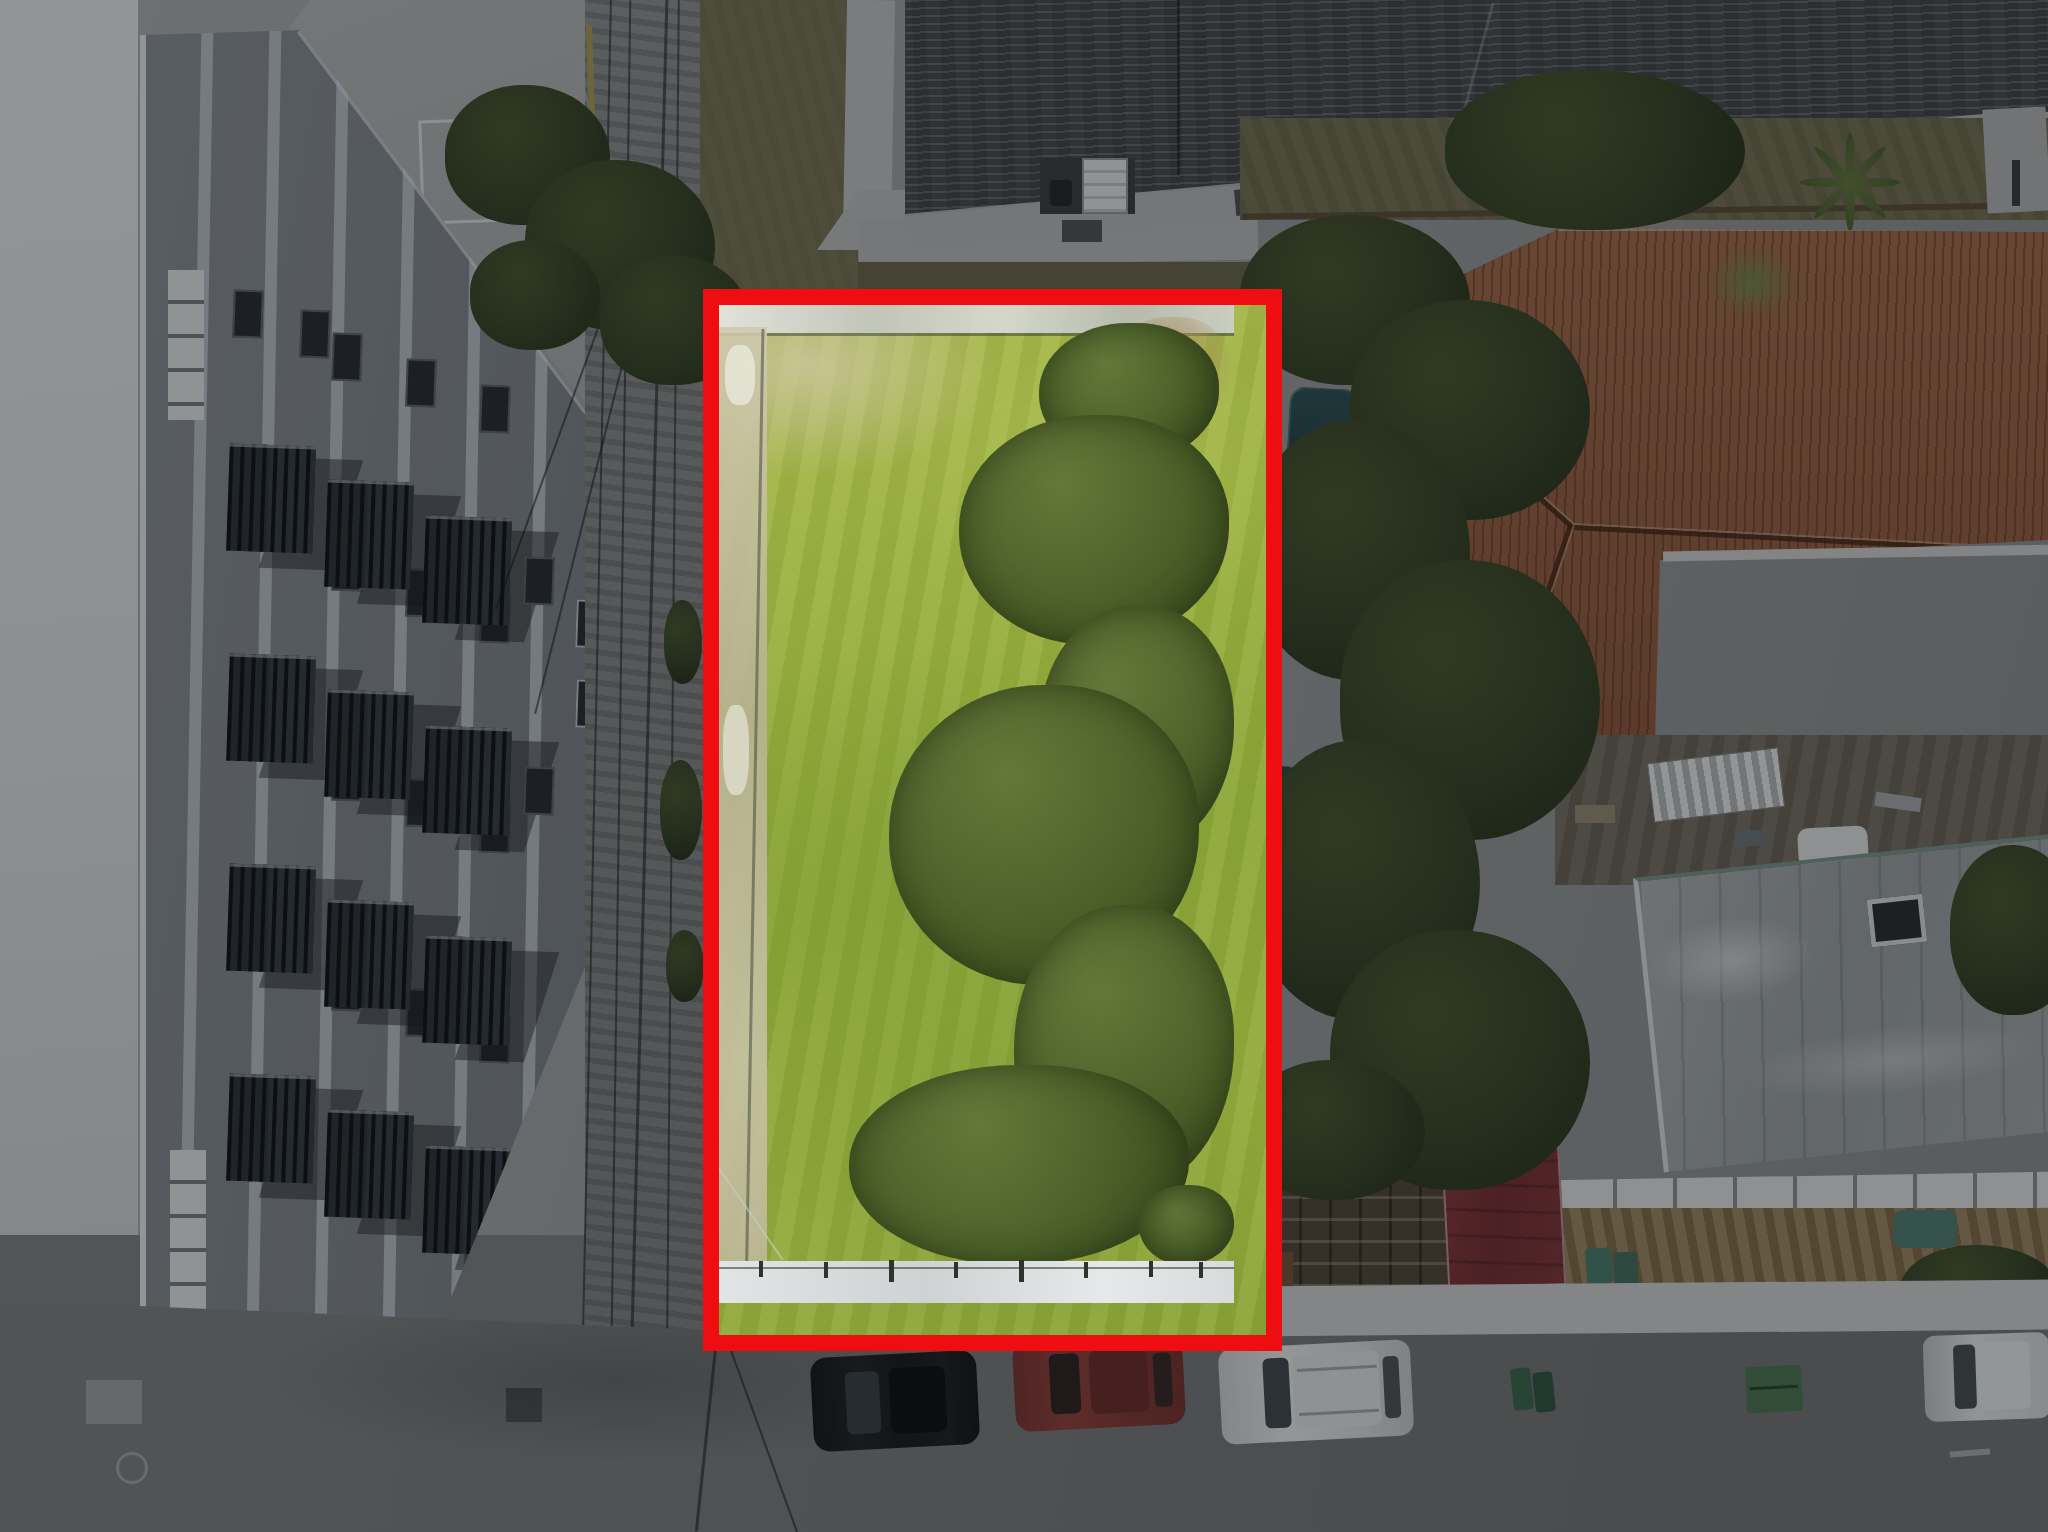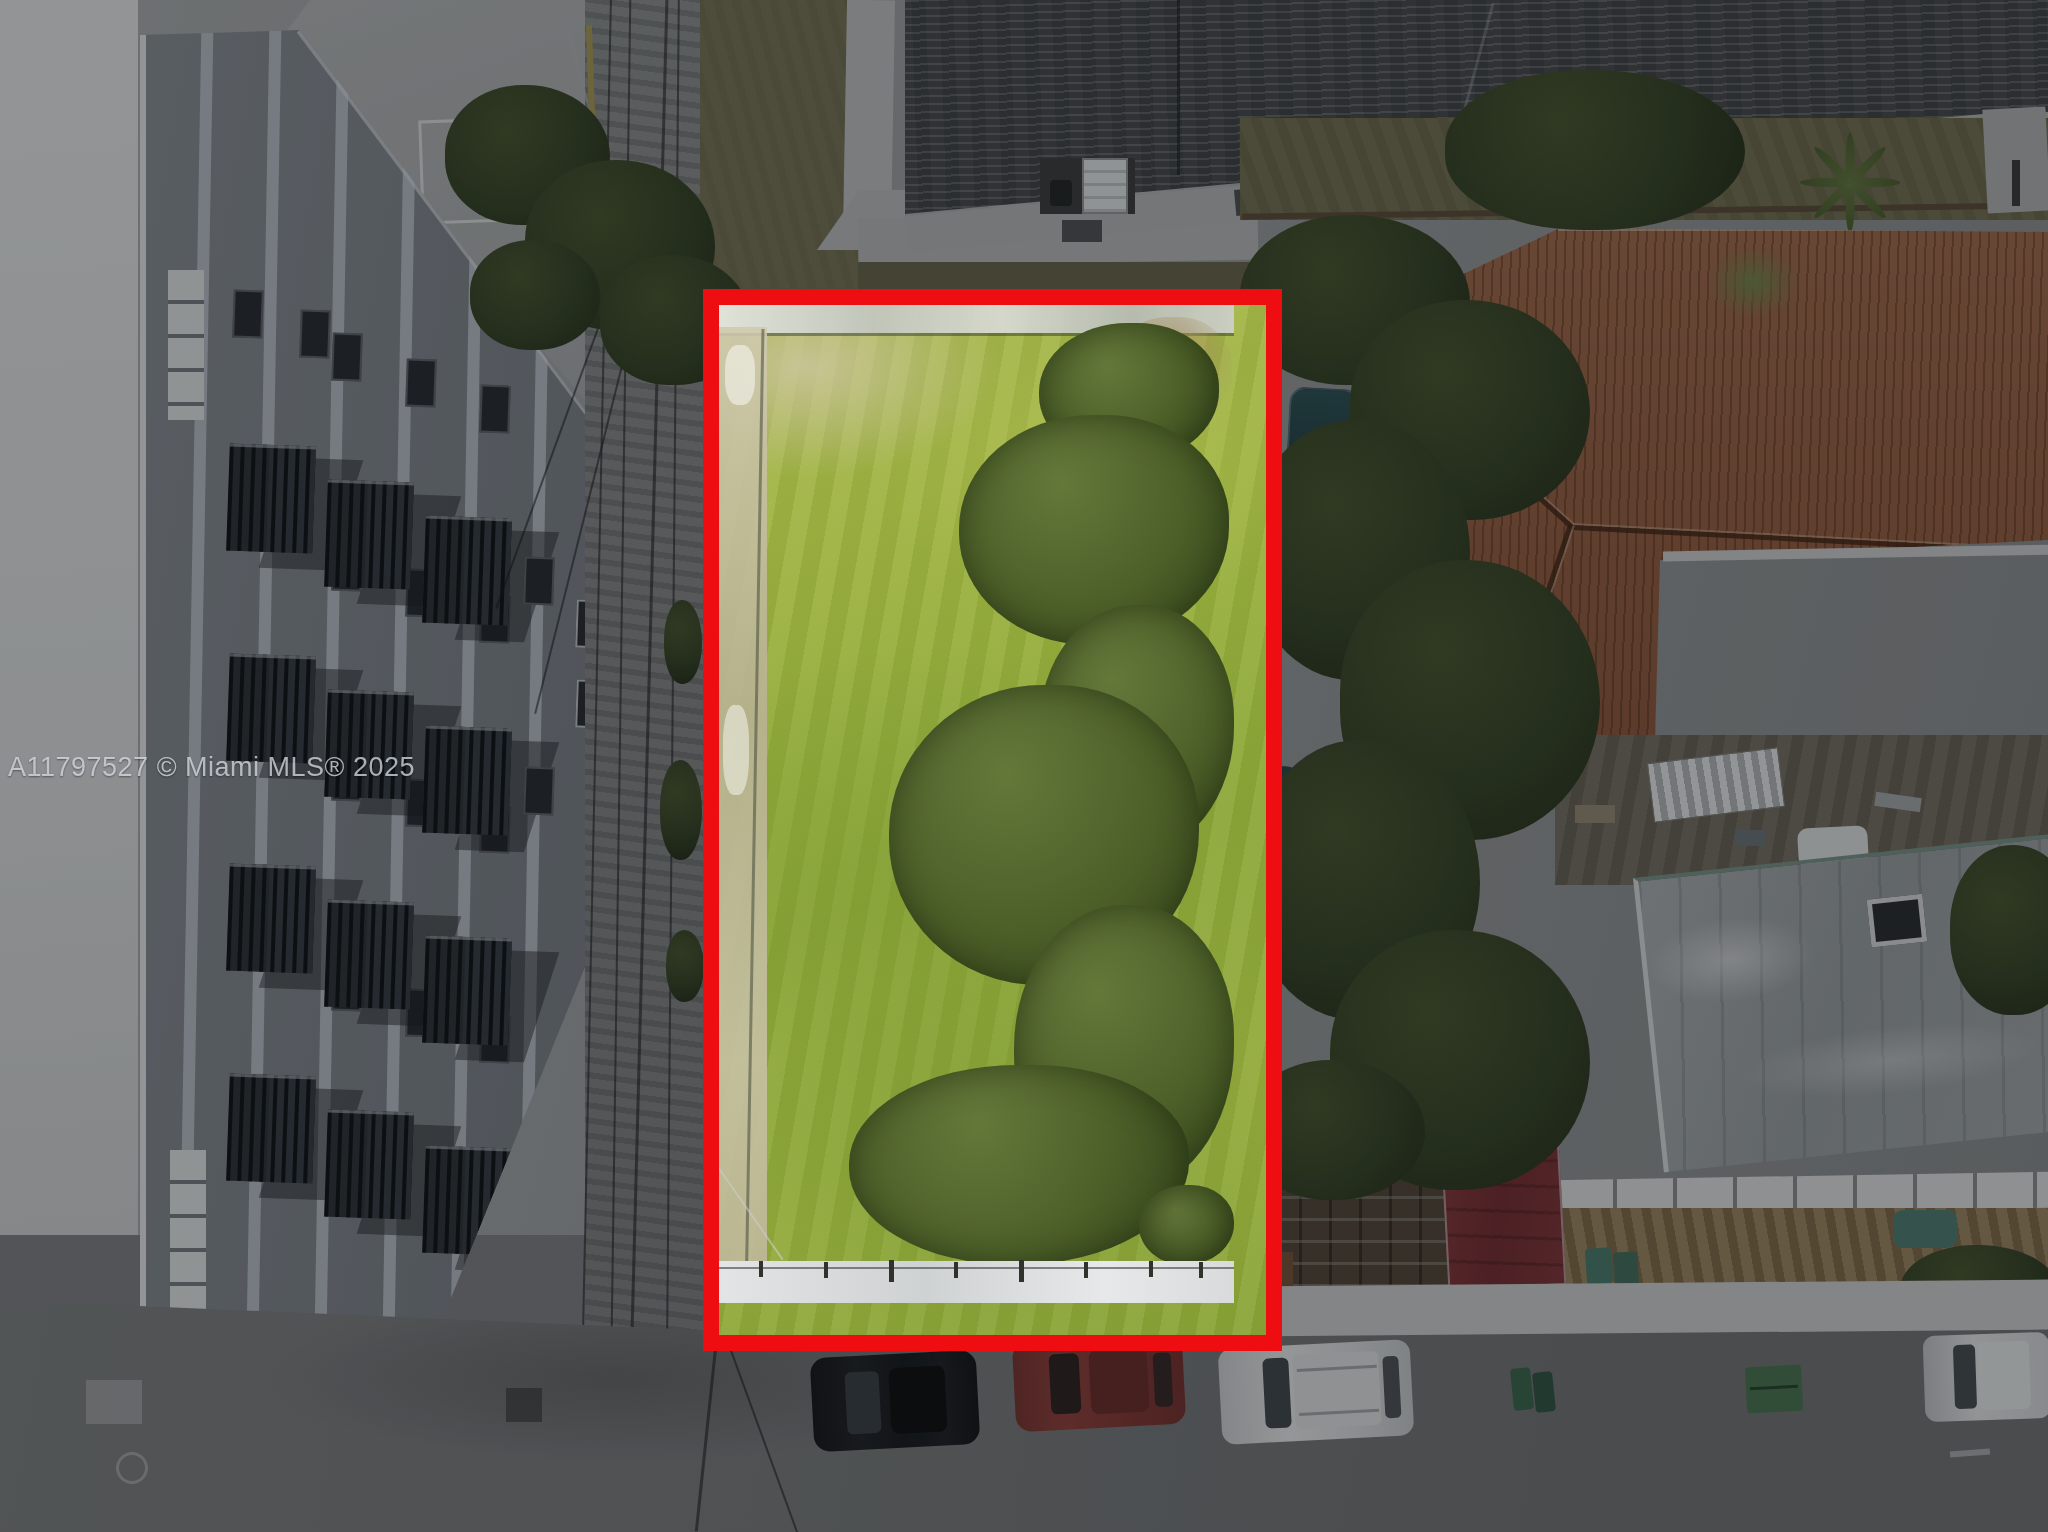--- a/index.html
+++ b/index.html
@@ -301,14 +301,13 @@
     <div class="postt" style="left:40px;top:956px;"></div>
     <div class="postt" style="left:105px;top:957px;"></div>
     <div class="postt" style="left:170px;top:955px;height:22px;width:5px;"></div>
     <div class="postt" style="left:235px;top:957px;"></div>
     <div class="postt" style="left:300px;top:955px;height:22px;width:5px;"></div>
     <div class="postt" style="left:365px;top:957px;"></div>
     <div class="postt" style="left:430px;top:956px;"></div>
     <div class="postt" style="left:480px;top:957px;"></div>
   </div>
 
-  <div class="watermark">A11797527 © Miami MLS® 2025</div>
 </div>
 
 </body></html>

